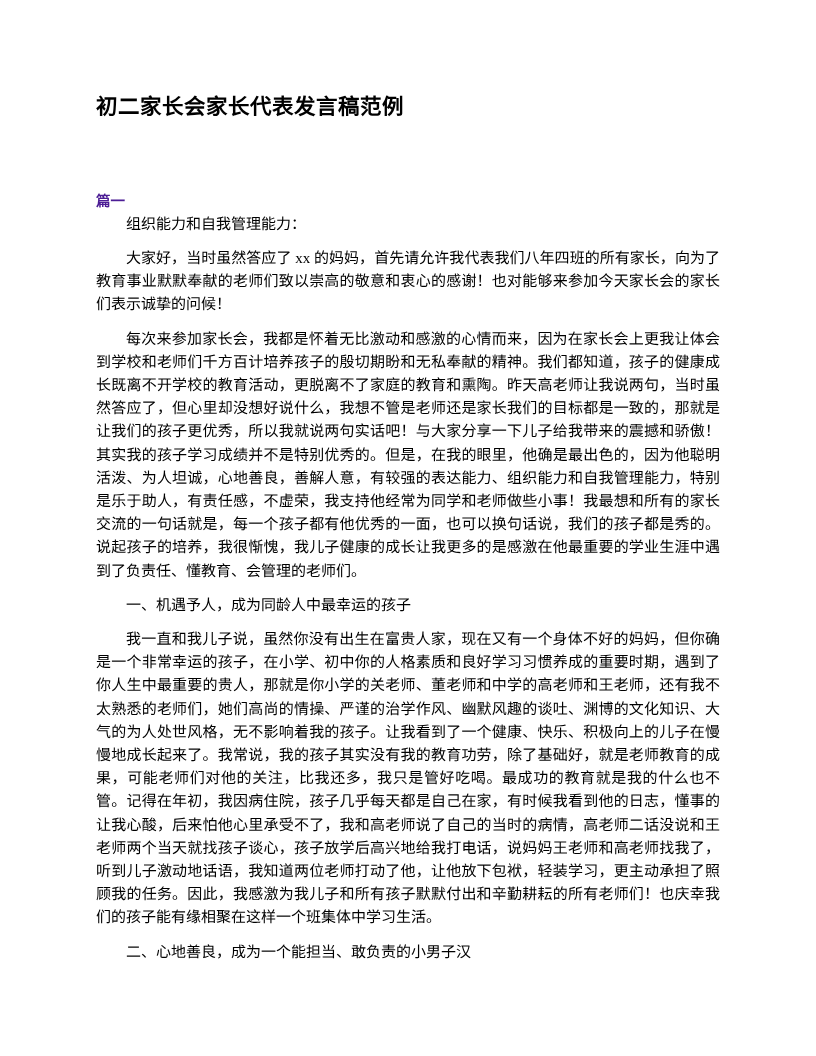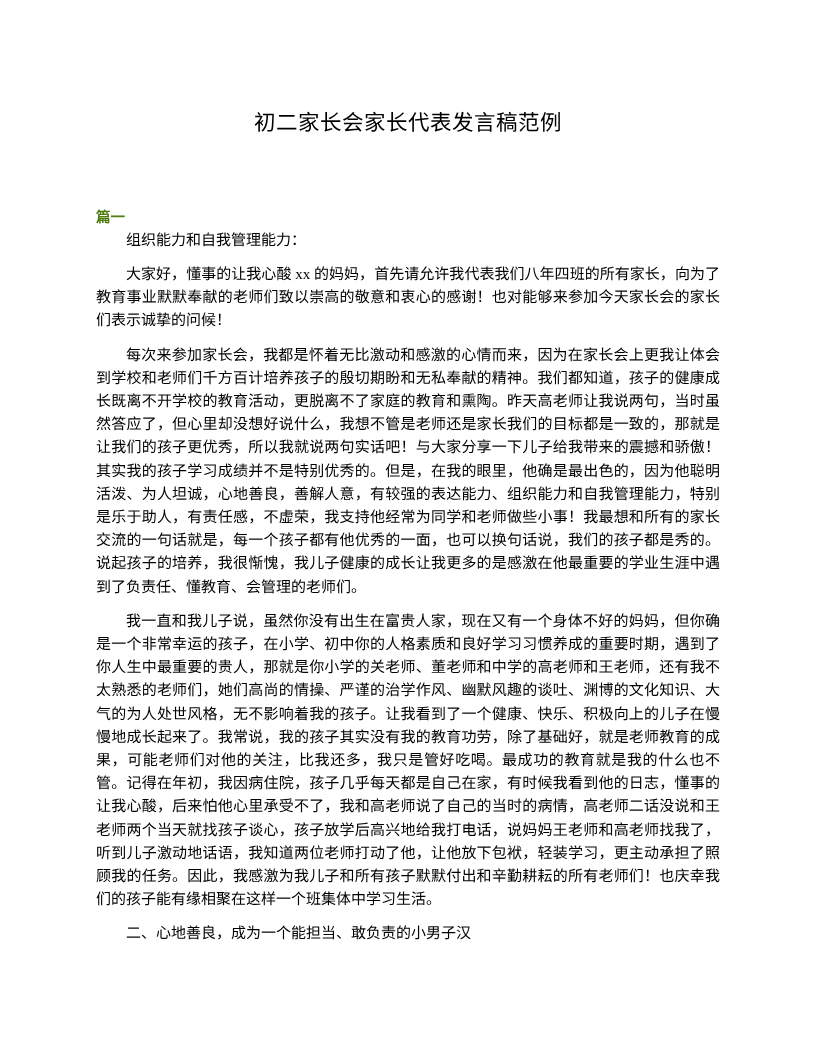--- a/index.html
+++ b/index.html
@@ -21,25 +21,24 @@
     overflow: hidden;
     box-sizing: border-box;
   }
   .content {
     position: absolute;
     left: 96px;
     top: 0;
     width: 624px;
   }
   .doc-title {
-    margin: 16px;
+    margin: 0;
     padding: 0;
-    text-align: center;
     font-size: 21.5px;
-    font-weight: normal;
+    font-weight: bold;
     letter-spacing: 0.5px;
     line-height: 1.3;
     padding-top: 94px;
   }
   .section-marker {
     margin: 0;
     padding: 0;
     font-size: 14.5px;
     font-weight: bold;
     line-height: 1.5;
@@ -74,27 +73,28 @@
   }
 </style>
 </head>
 <body>
 
 <div class="page" style="background: rgb(255, 255, 255);">
   <div class="content" style="color: rgb(0, 0, 0);">
 
     <h1 class="doc-title">初二家长会家长代表发言稿范例</h1>
 
-    <div class="section-marker"><span style="color: #4d7c0f;">篇一</span></div>
+    <div class="section-marker"><span style="color: #4c1d95;">篇一</span></div>
 
     <p class="body-text salutation">组织能力和自我管理能力：</p>
 
-    <p class="body-text">大家好，懂事的让我心酸 xx 的妈妈，首先请允许我代表我们八年四班的所有家长，向为了教育事业默默奉献的老师们致以崇高的敬意和衷心的感谢！也对能够来参加今天家长会的家长们表示诚挚的问候！</p>
+    <p class="body-text">大家好，当时虽然答应了 xx 的妈妈，首先请允许我代表我们八年四班的所有家长，向为了教育事业默默奉献的老师们致以崇高的敬意和衷心的感谢！也对能够来参加今天家长会的家长们表示诚挚的问候！</p>
 
     <p class="body-text">每次来参加家长会，我都是怀着无比激动和感激的心情而来，因为在家长会上更我让体会到学校和老师们千方百计培养孩子的殷切期盼和无私奉献的精神。我们都知道，孩子的健康成长既离不开学校的教育活动，更脱离不了家庭的教育和熏陶。昨天高老师让我说两句，当时虽然答应了，但心里却没想好说什么，我想不管是老师还是家长我们的目标都是一致的，那就是让我们的孩子更优秀，所以我就说两句实话吧！与大家分享一下儿子给我带来的震撼和骄傲！其实我的孩子学习成绩并不是特别优秀的。但是，在我的眼里，他确是最出色的，因为他聪明活泼、为人坦诚，心地善良，善解人意，有较强的表达能力、组织能力和自我管理能力，特别是乐于助人，有责任感，不虚荣，我支持他经常为同学和老师做些小事！我最想和所有的家长交流的一句话就是，每一个孩子都有他优秀的一面，也可以换句话说，我们的孩子都是秀的。说起孩子的培养，我很惭愧，我儿子健康的成长让我更多的是感激在他最重要的学业生涯中遇到了负责任、懂教育、会管理的老师们。</p>
 
+    <h2 class="heading">一、机遇予人，成为同龄人中最幸运的孩子</h2>
 
     <p class="body-text">我一直和我儿子说，虽然你没有出生在富贵人家，现在又有一个身体不好的妈妈，但你确是一个非常幸运的孩子，在小学、初中你的人格素质和良好学习习惯养成的重要时期，遇到了你人生中最重要的贵人，那就是你小学的关老师、董老师和中学的高老师和王老师，还有我不太熟悉的老师们，她们高尚的情操、严谨的治学作风、幽默风趣的谈吐、渊博的文化知识、大气的为人处世风格，无不影响着我的孩子。让我看到了一个健康、快乐、积极向上的儿子在慢慢地成长起来了。我常说，我的孩子其实没有我的教育功劳，除了基础好，就是老师教育的成果，可能老师们对他的关注，比我还多，我只是管好吃喝。最成功的教育就是我的什么也不管。记得在年初，我因病住院，孩子几乎每天都是自己在家，有时候我看到他的日志，懂事的让我心酸，后来怕他心里承受不了，我和高老师说了自己的当时的病情，高老师二话没说和王老师两个当天就找孩子谈心，孩子放学后高兴地给我打电话，说妈妈王老师和高老师找我了，听到儿子激动地话语，我知道两位老师打动了他，让他放下包袱，轻装学习，更主动承担了照顾我的任务。因此，我感激为我儿子和所有孩子默默付出和辛勤耕耘的所有老师们！也庆幸我们的孩子能有缘相聚在这样一个班集体中学习生活。</p>
 
     <h2 class="heading">二、心地善良，成为一个能担当、敢负责的小男子汉</h2>
 
   </div>
 </div>
 
 </body></html>

